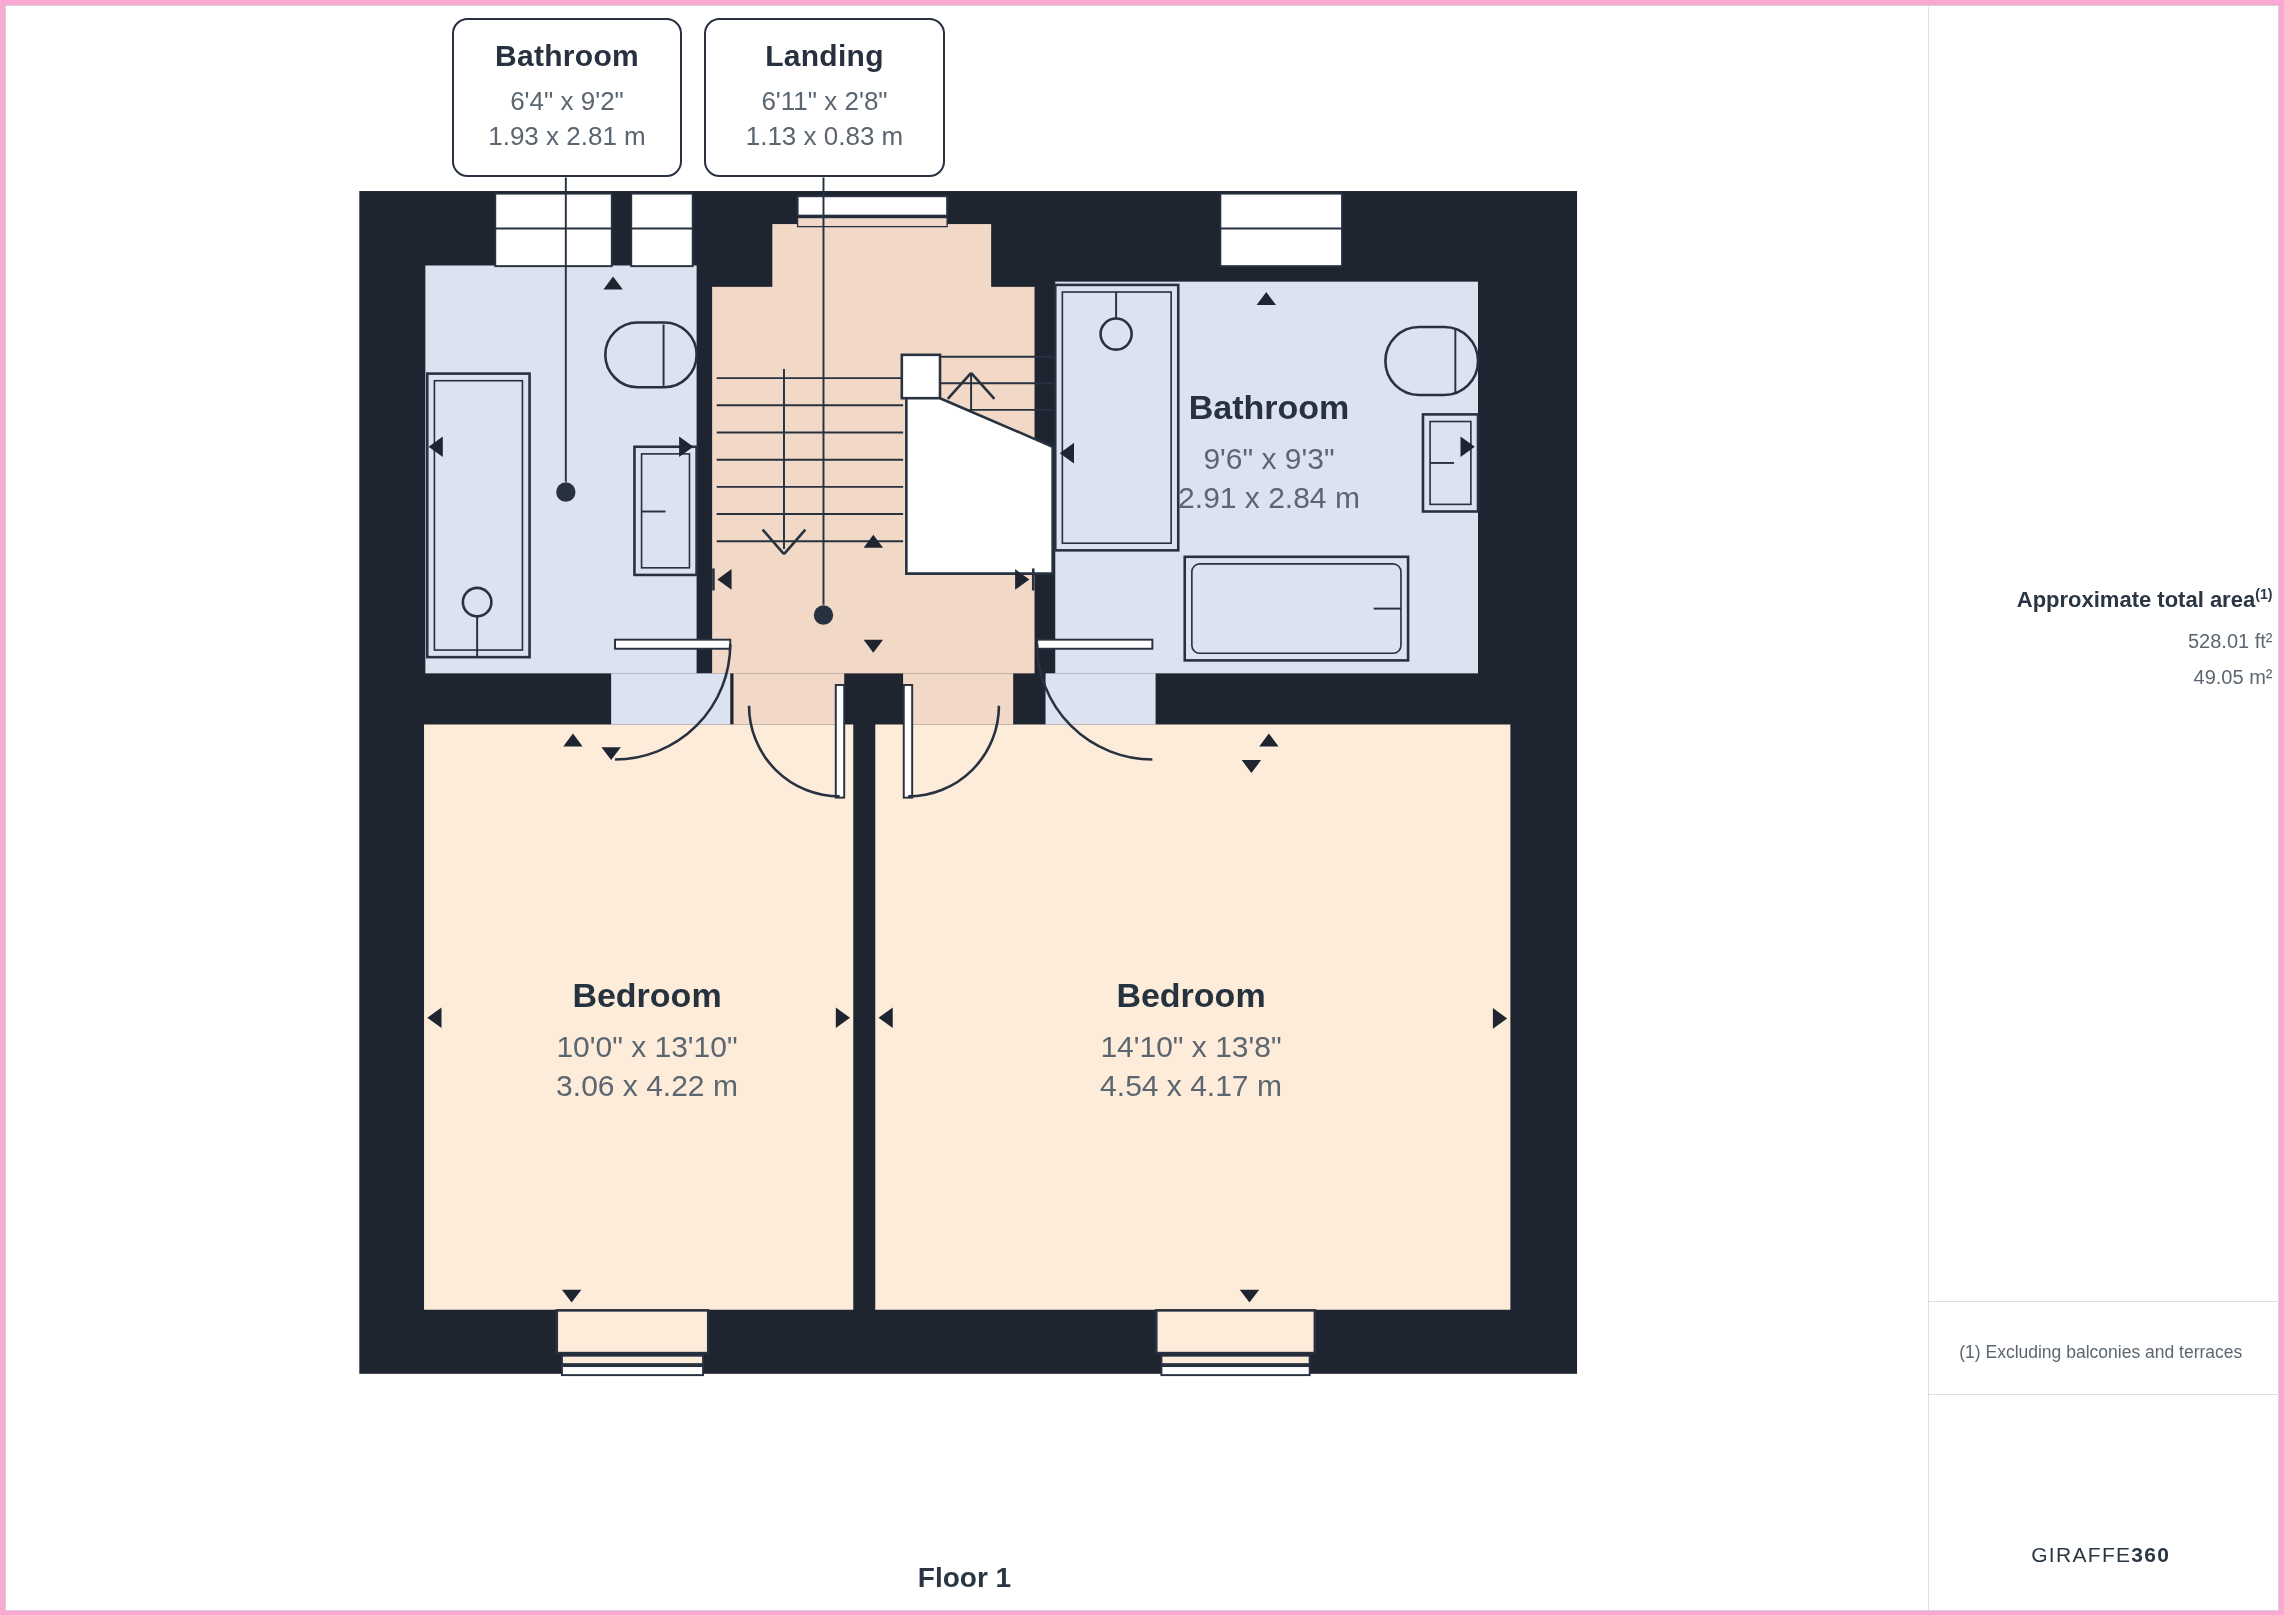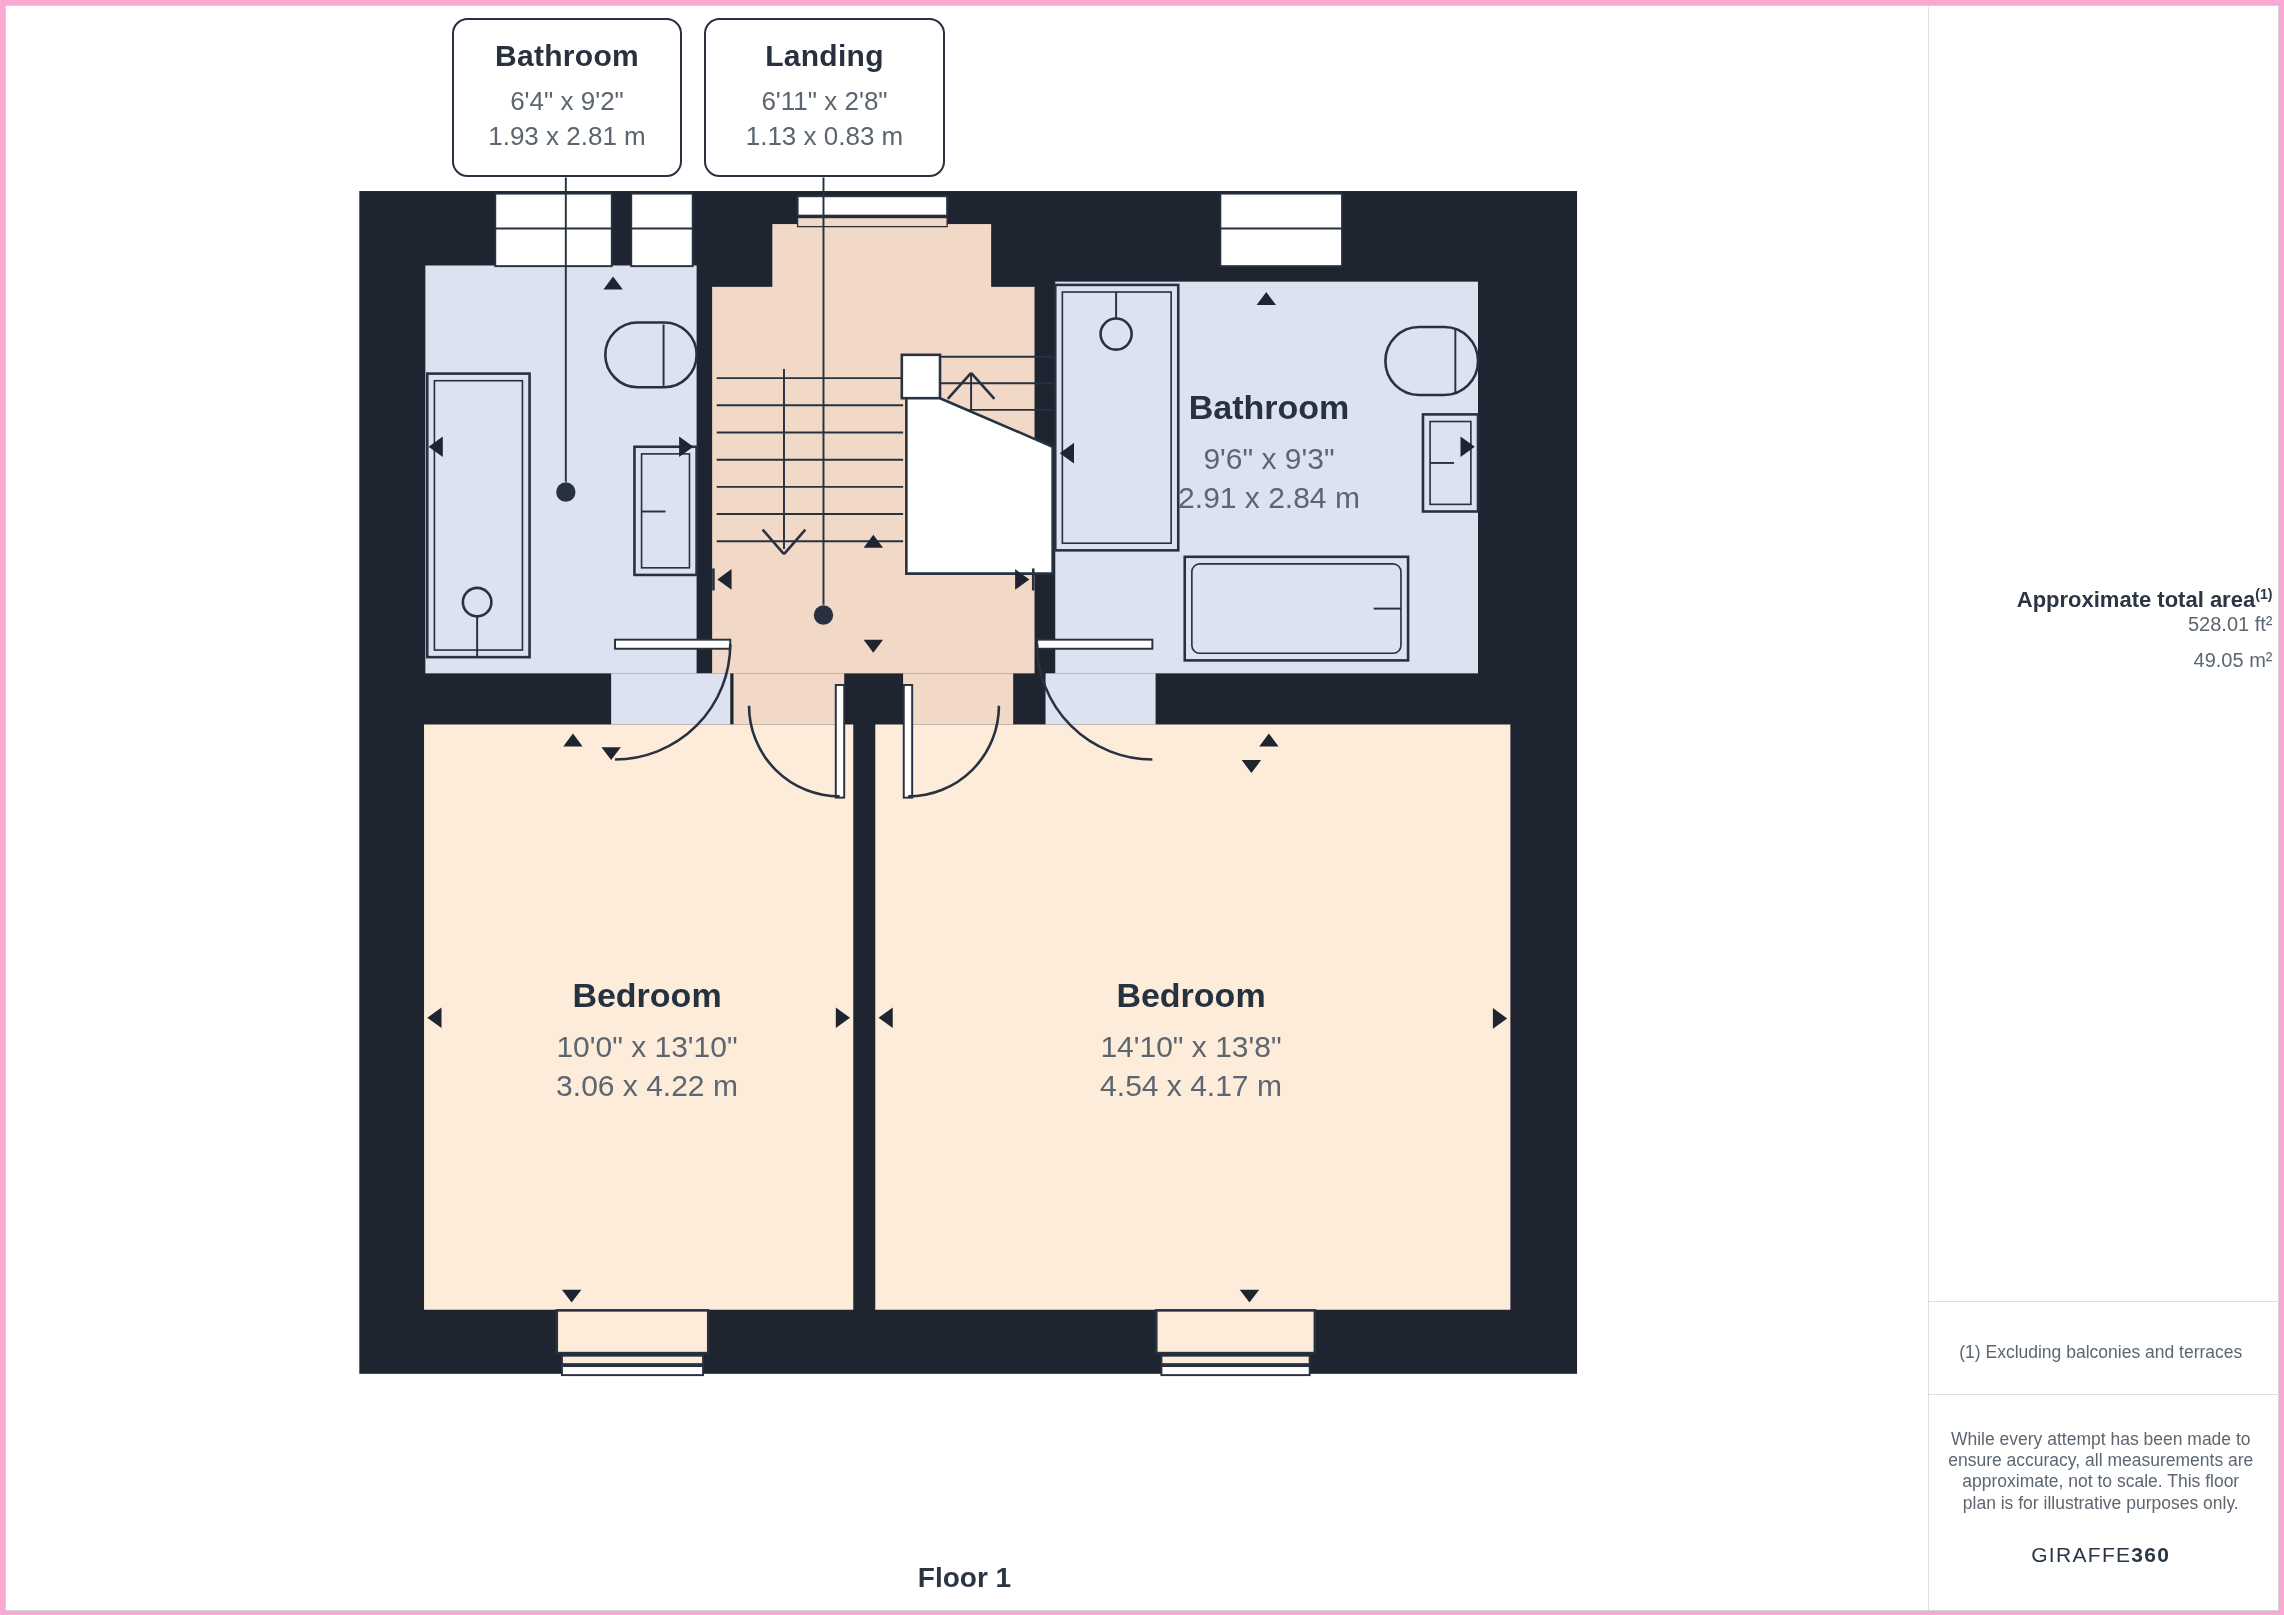--- a/index.html
+++ b/index.html
@@ -14,21 +14,21 @@
   .callout-dims{font-size:26px;color:#5c6670;line-height:1.35;}
   
   .room-label{text-align:center;}
   .room-name{font-size:34px;font-weight:bold;color:#27323f;margin-bottom:11.7px;}
   .room-dims{font-size:30px;color:#5c6670;line-height:1.32;}
   
   .sidebar{position:absolute;left:1928px;top:6.5px;bottom:6.5px;width:350px;border-left:1.3px solid #dcdee0;}
   .area-block{position:absolute;left:0;right:6.5px;top:579px;text-align:right;}
   .area-title{font-size:22px;font-weight:bold;color:#2b3645;}
   .area-title sup{font-size:14.2px;font-weight:bold;}
-  .area-ft{font-size:20px;color:#5c6670;}
+  .area-ft{font-size:20px;color:#5c6670;margin-top:17px;}
   .area-m{font-size:20px;color:#5c6670;margin-top:13px;}
   .sb-divider{position:absolute;left:0;right:0;height:1.3px;background:#dcdee0;}
   .sb-footnote{position:absolute;left:0;right:6.5px;top:1335px;text-align:center;font-size:17.5px;color:#5c6670;}
   .sb-disclaimer{position:absolute;left:0;right:6.5px;top:1422px;text-align:center;font-size:17.5px;color:#5c6670;line-height:21.4px;}
   .sb-brand{position:absolute;left:0;right:6.5px;top:1536px;text-align:center;font-size:21px;color:#2b3645;letter-spacing:1.3px;}
   .sb-brand .b{font-weight:bold;text-align:center;}
   .floor-label{position:absolute;left:835px;top:1562px;width:259px;text-align:center;font-size:28px;font-weight:bold;color:#2b3645;}
 </style>
 </head>
 <body>
@@ -198,24 +198,18 @@
 
   <div class="sidebar">
     <div class="area-block">
       <div class="area-title"><span>Approximate total area</span><sup>(1)</sup></div>
       <div class="area-ft">528.01 ft²</div>
       <div class="area-m">49.05 m²</div>
     </div>
     <div class="sb-divider" style="top:1294px;"></div>
     <div class="sb-footnote">(1) Excluding balconies and terraces</div>
     <div class="sb-divider" style="top:1387px;"></div>
-    <div class="sb-disclaimer">
-      <div>While every attempt has been made to</div>
-      <div>ensure accuracy, all measurements are</div>
-      <div>approximate, not to scale. This floor</div>
-      <div>plan is for illustrative purposes only.</div>
-    </div>
     <div class="sb-brand"><span>GIRAFFE</span><span class="b">360</span></div>
   </div>
 
   <div class="floor-label">Floor 1</div>
 </div>
 
 
 </body></html>

